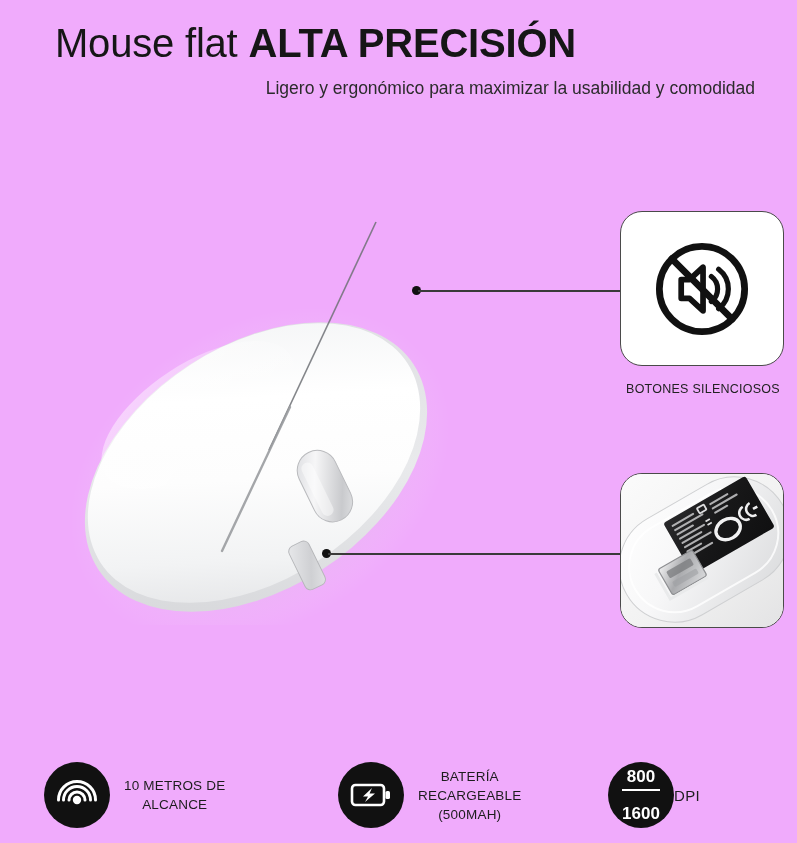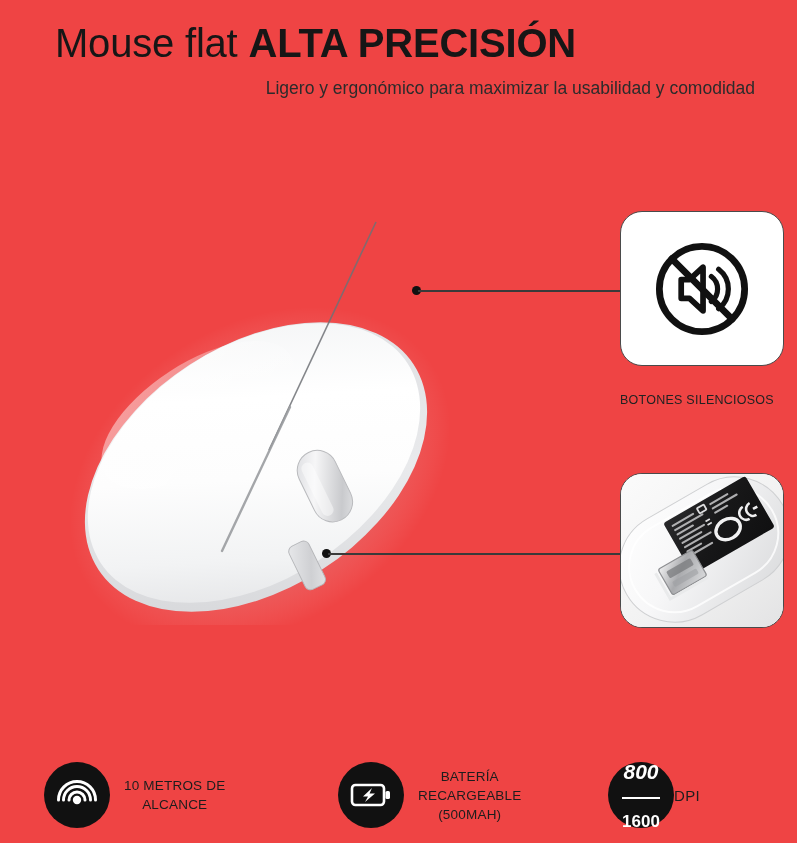--- a/index.html
+++ b/index.html
@@ -4,21 +4,21 @@
 <style>
   html, body {
     margin: 0;
     padding: 0;
     background: #ffffff;
   }
   #page {
     position: relative;
     width: 797px;
     height: 843px;
-    background: #ef4444;
+    background: #f0abfc;
     overflow: hidden;
     font-family: "Liberation Sans", sans-serif;
     color: #1a1a1a;
   }
 
   
   #header {
     position: absolute;
     left: 55px;
     top: 18px;
@@ -79,22 +79,22 @@
     border-radius: 22px;
     background: #ffffff;
     box-sizing: border-box;
     display: flex;
     align-items: center;
     justify-content: center;
     overflow: hidden;
     position: relative;
   }
   .callout-caption {
-    margin-top: 26px;
-    text-align: left;
+    margin-top: 15px;
+    text-align: center;
     font-size: 12.5px;
     line-height: 16px;
     letter-spacing: 0.25px;
     color: #222222;
     font-weight: 400;
   }
   .mute-icon { width: 104px; height: 104px; display:block; }
 
   
   .usb-photo { width: 100%; height: 100%; display: block; }
@@ -132,25 +132,24 @@
     text-align: center;
     white-space: pre-line;
   }
   .dpi-badge-text {
     color: #ffffff;
     text-align: center;
     font-weight: 700;
     line-height: 1;
   }
   .dpi-top {
-    font-size: 21px;
-    padding-bottom: 15px;
+    font-size: 17px;
+    padding-bottom: 4px;
     border-bottom: 2.5px solid #ffffff;
     display: block;
-    font-style: italic;
   }
   .dpi-bottom {
     font-size: 17px;
     padding-top: 14px;
     display: block;
   }
   .dpi-word {
     font-size: 15px;
     color: #1d1d1d;
     letter-spacing: 0.3px;

